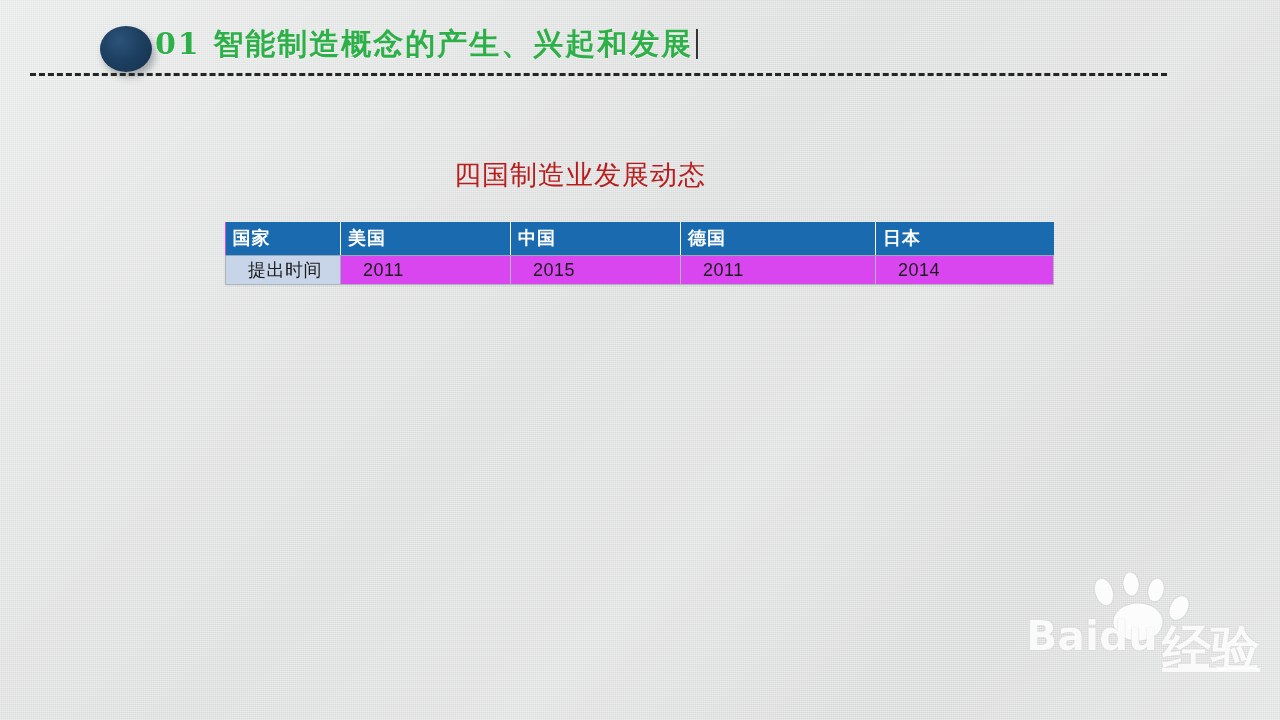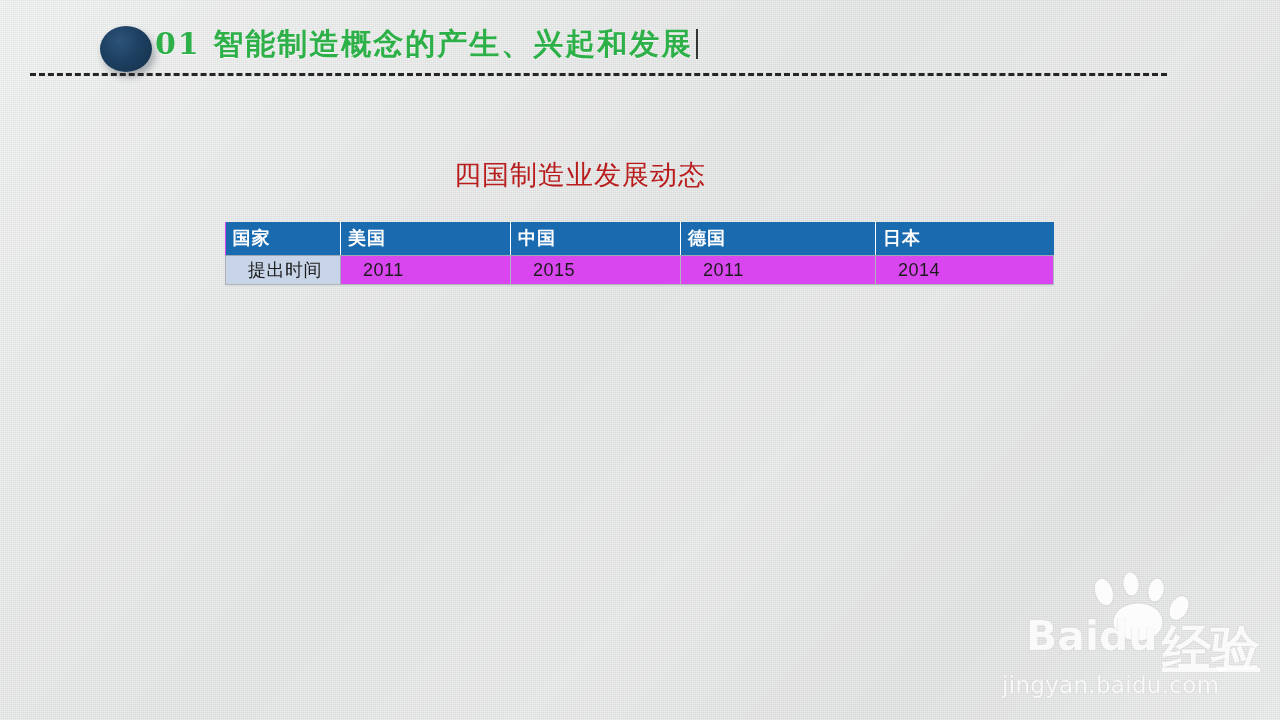--- a/index.html
+++ b/index.html
@@ -230,14 +230,13 @@
     <g fill="rgba(255,255,255,0.92)" stroke="rgba(190,190,190,0.45)" stroke-width="1">
       <ellipse cx="20" cy="20" rx="9" ry="14" transform="rotate(-18 20 20)"></ellipse>
       <ellipse cx="47" cy="12" rx="8" ry="12" transform="rotate(-6 47 12)"></ellipse>
       <ellipse cx="72" cy="18" rx="8" ry="12" transform="rotate(12 72 18)"></ellipse>
       <ellipse cx="95" cy="36" rx="9" ry="13" transform="rotate(28 95 36)"></ellipse>
       <ellipse cx="54" cy="50" rx="25" ry="19"></ellipse>
     </g>
   </svg>
   <div class="wm-text">Baidu</div>
   <div class="wm-cn">经验</div>
-  <div class="wm-url">jingyan.baidu.com</div>
 </div>
 
 </body></html>

